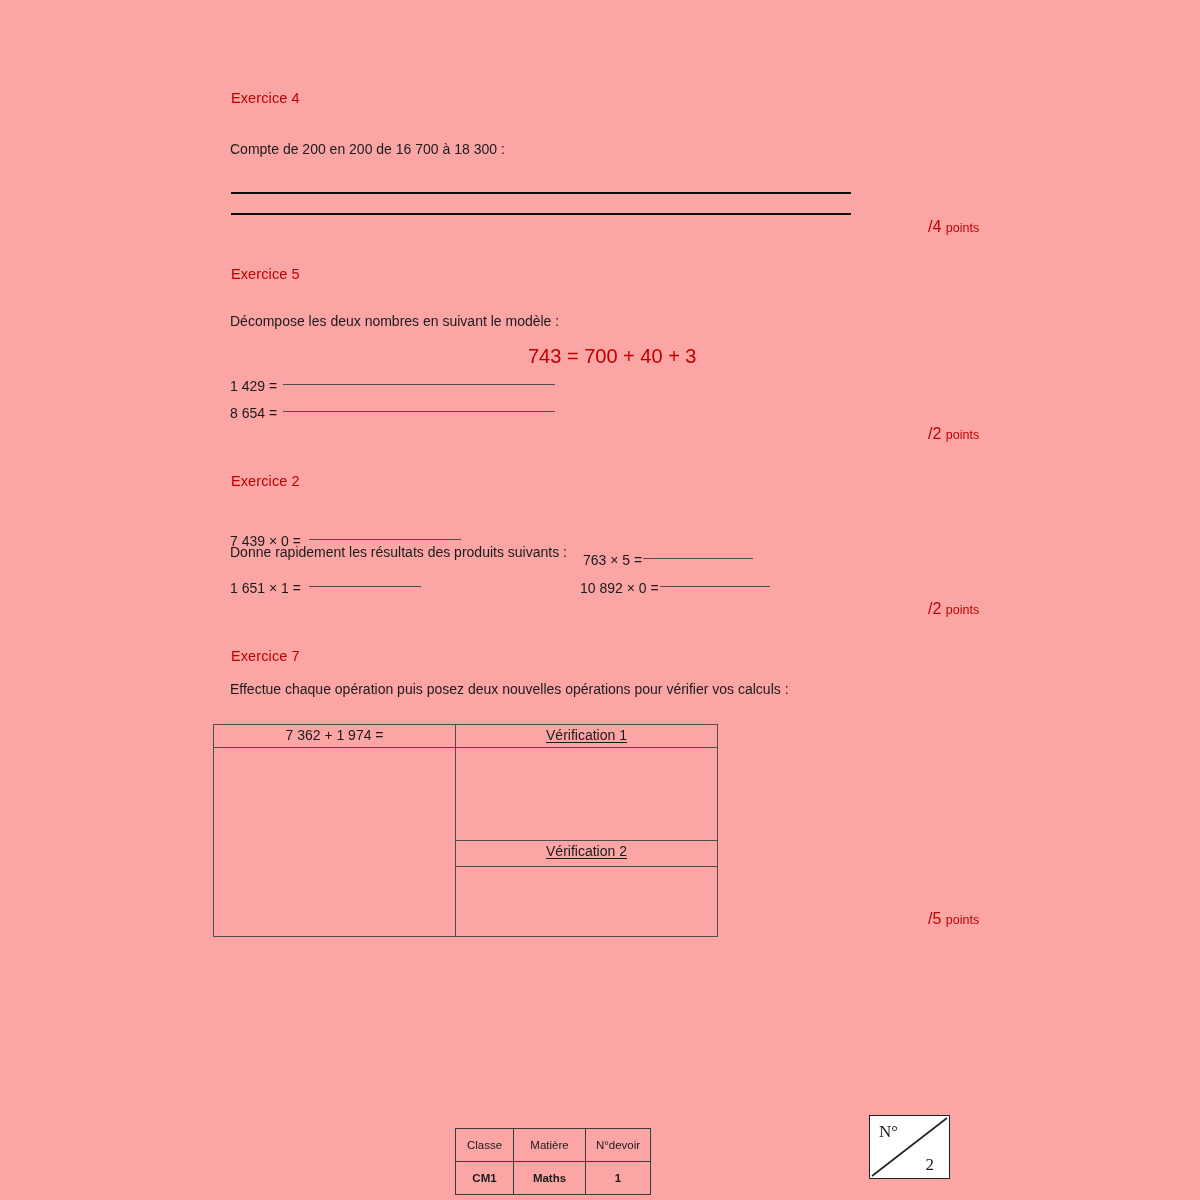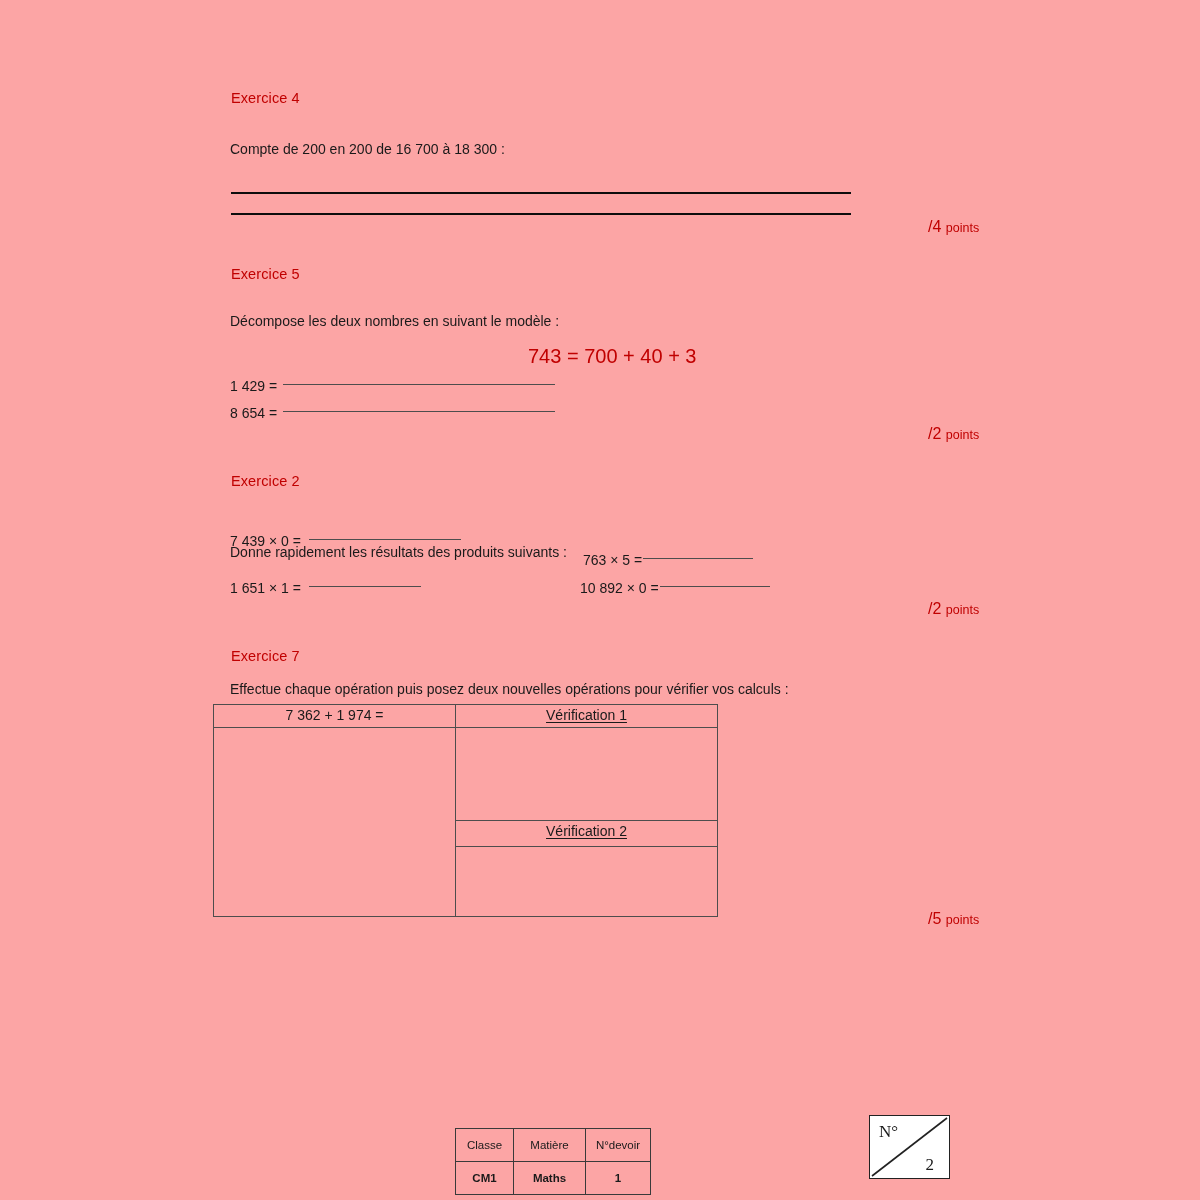--- a/index.html
+++ b/index.html
@@ -213,21 +213,21 @@
 
   <div class="points" style="left:928px; top:600px;">
     <span class="num">/2</span>
     <span class="word">points</span>
   </div>
 
   <div class="ex-title" style="left:231px; top:648px;">Exercice 7</div>
 
   <div class="prompt" style="left:230px; top:681px;">Effectue chaque opération puis posez deux nouvelles opérations pour vérifier vos calculs :</div>
 
-  <table class="op-table" style="left:213px; top:704px; width:504px;">
+  <table class="op-table" style="left:213px; top:724px; width:504px;">
     <colgroup>
       <col style="width:242px;">
       <col style="width:262px;">
     </colgroup>
     <tbody>
       <tr>
         <td class="head-cell">7 362 + 1 974 =</td>
         <td class="head-cell">
           <span class="u">Vérification 1</span>
         </td>

